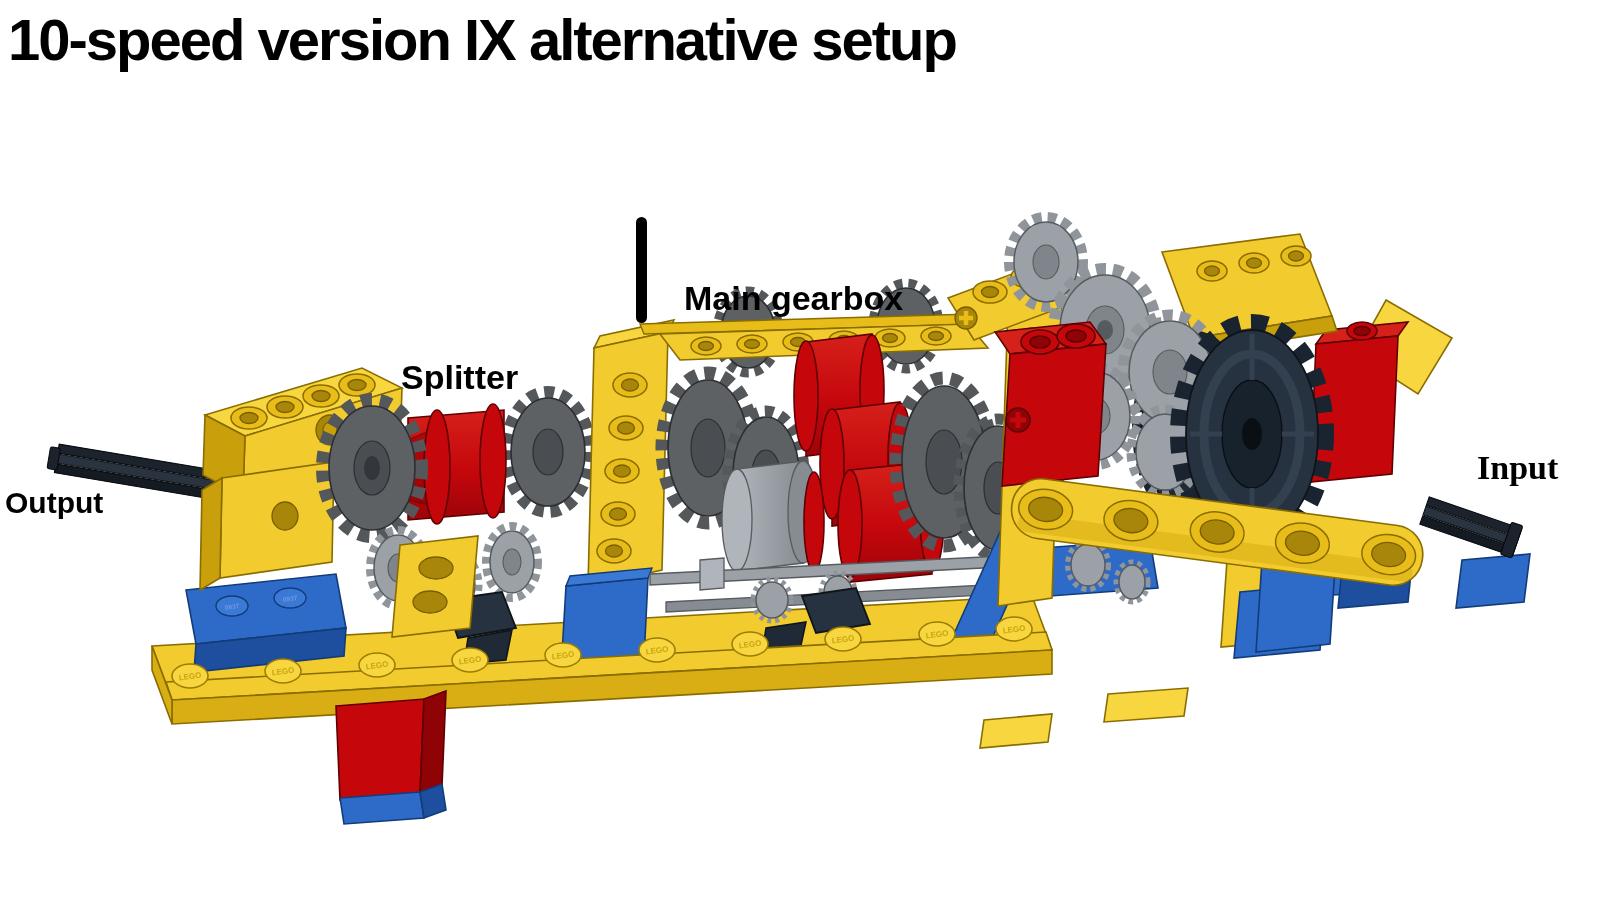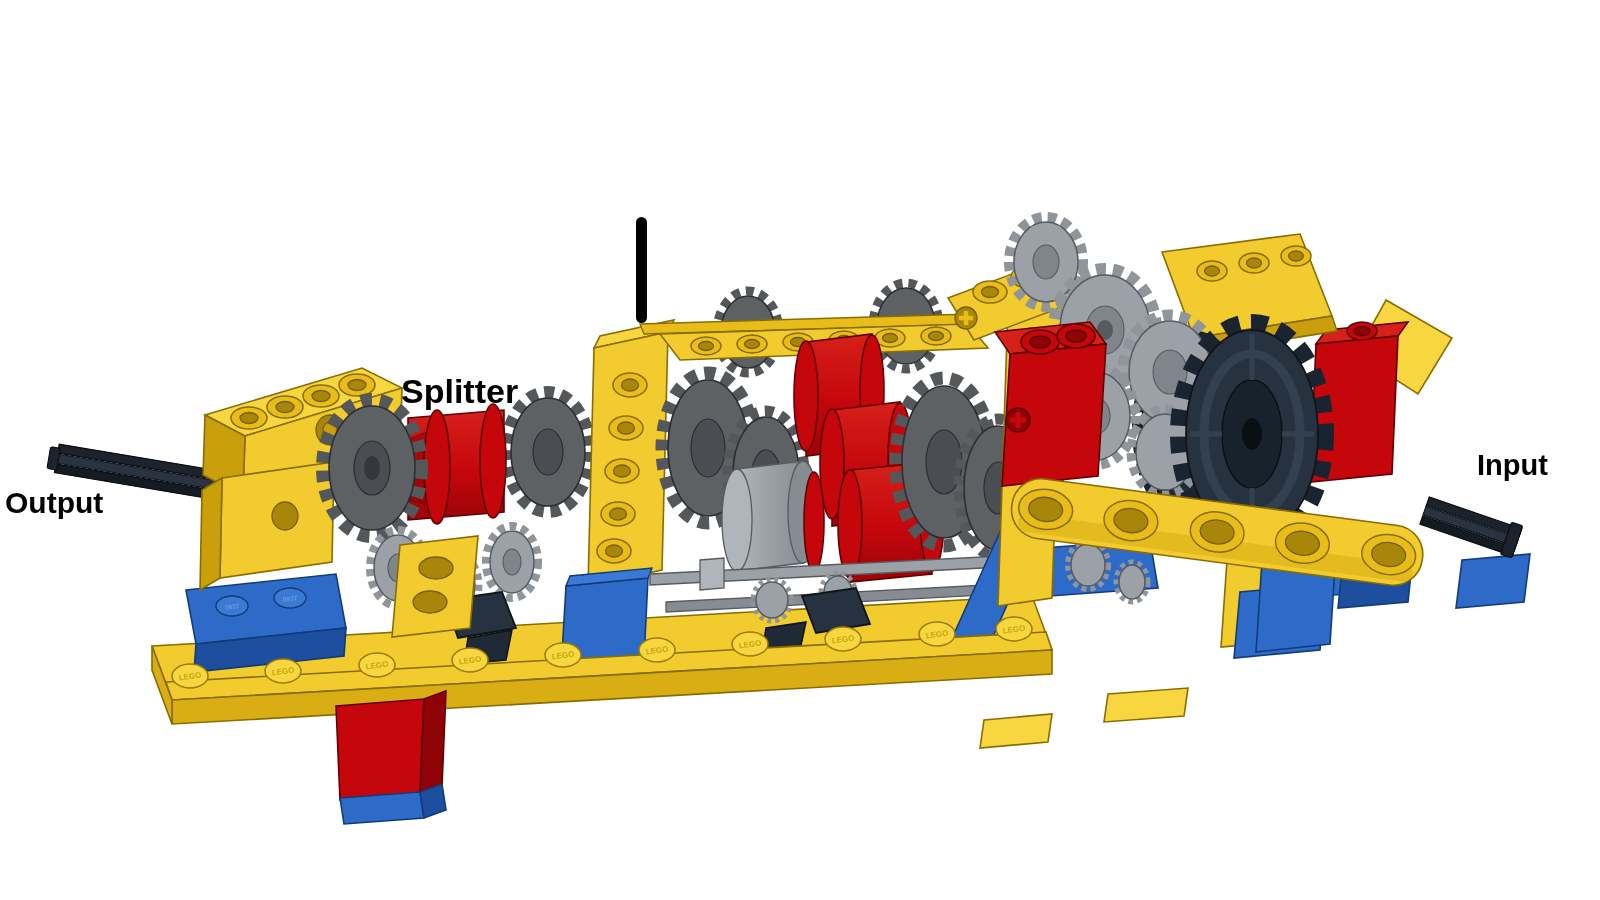--- a/index.html
+++ b/index.html
@@ -1,23 +1,23 @@
 <!DOCTYPE html>
 <html><head>
 <meta charset="utf-8">
 <style>
   html,body{margin:0;padding:0;background:#fff;}
   .stage{position:relative;width:1600px;height:900px;background:#fff;overflow:hidden;
          font-family:"Liberation Sans",sans-serif;color:#000;}
   .title{position:absolute;left:8px;top:6px;font-size:58px;font-weight:bold;letter-spacing:-2px;white-space:nowrap;}
   .anno{position:absolute;font-weight:bold;white-space:nowrap;}
-  .anno-splitter{left:401px;top:358px;font-size:34px;margin-top:14px;}
+  .anno-splitter{left:401px;top:358px;font-size:34px;}
   .anno-main{left:684px;top:279px;font-size:34px;}
   .anno-output{left:5px;top:486px;font-size:30px;}
-  .anno-input{left:1477px;top:449px;font-size:29px;}
+  .anno-input{left:1477px;top:449px;font-size:34px;font-family:Liberation Serif, serif;}
   .pointer-line{position:absolute;left:636px;top:217px;width:11px;height:106px;background:#000;border-radius:6px;}
   svg{position:absolute;left:0;top:0;}
   
   .oy {fill:#F2CB2E;stroke:#8a6d00;stroke-width:1.6}
   .oyl{fill:#F8D640;stroke:#8a6d00;stroke-width:1.6}
   .oym{fill:#D9AE14;stroke:#8a6d00;stroke-width:1.6}
   .oys{fill:#C99F0C;stroke:#8a6d00;stroke-width:1.6}
   .ob {fill:#2E6BC9;stroke:#123c78;stroke-width:1.6}
   .obs{fill:#1D4F9E;stroke:#123c78;stroke-width:1.6}
   .or {fill:#C5070C;stroke:#5f0003;stroke-width:1.6}
@@ -380,17 +380,19 @@
       <polygon class="or" points="336,706 424,699 420,794 340,800"></polygon>
       <polygon class="ors" points="424,699 446,691 442,786 420,794"></polygon>
       <polygon class="ob" points="340,798 420,792 424,818 344,824"></polygon>
       <polygon class="obs" points="420,792 442,784 446,810 424,818"></polygon>
     </g>
     <polygon class="oyl" points="1108,694 1188,688 1184,716 1104,722"></polygon>
     <polygon class="oyl" points="984,720 1052,714 1048,742 980,748"></polygon>
   </g>
 </svg>
 
+  <div class="title">10-speed version IX alternative setup</div>
   <div class="pointer-line"></div>
   <div class="anno anno-splitter">Splitter</div>
+  <div class="anno anno-main">Main gearbox</div>
   <div class="anno anno-output">Output</div>
   <div class="anno anno-input">Input</div>
 </div>
 
 </body></html>

